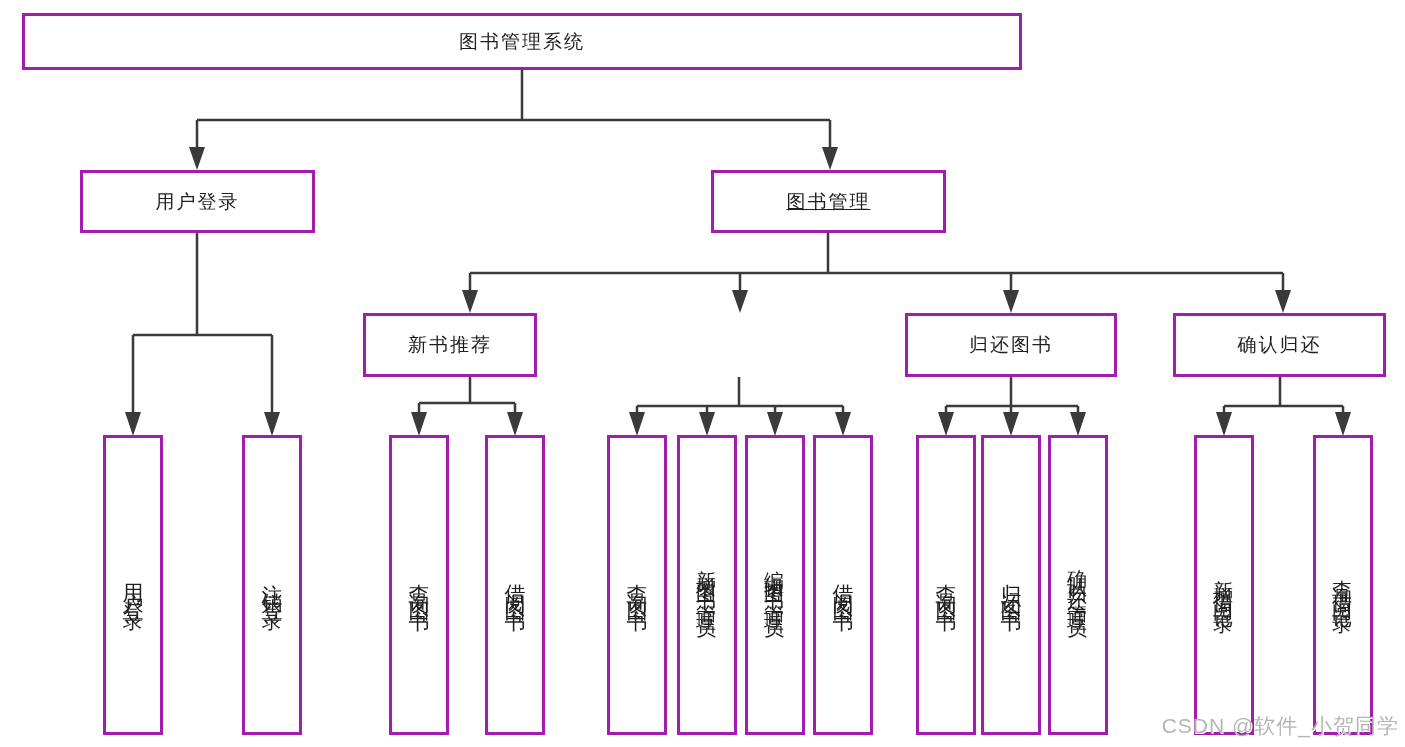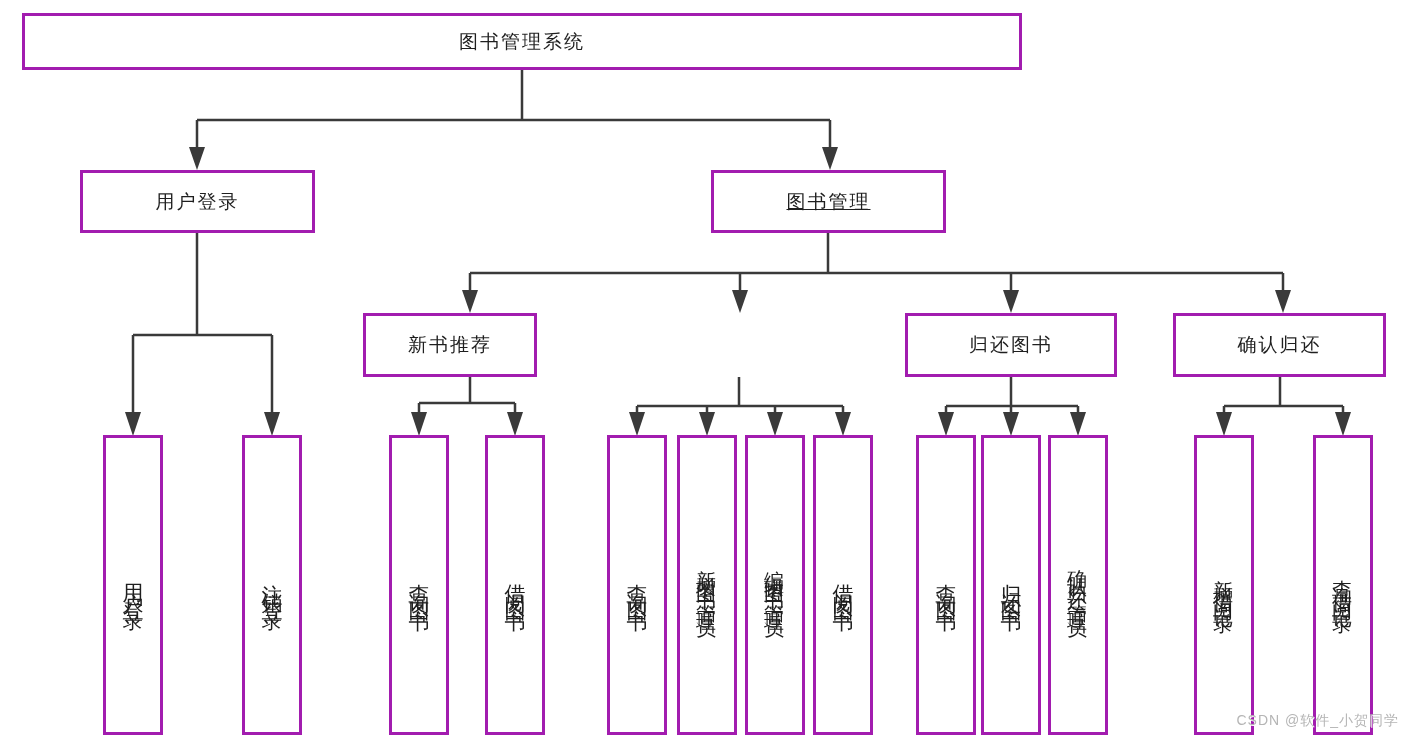--- a/index.html
+++ b/index.html
@@ -23,21 +23,21 @@
   .vbox{
     writing-mode:vertical-rl;
     font-size:21px;
     letter-spacing:9px;
     text-align:center;
   }
   .vbox.long{letter-spacing:7px;font-size:20px;}
   .watermark{
     position:absolute;
     right:6px;top:712px;
-    font-size:14px;
+    font-size:21px;
     color:#b5b5b5;
     text-shadow:1px 1px 0 #ffffff;
     letter-spacing:1px;
     white-space:nowrap;
   }
 </style>
 </head>
 <body>
 
 <div class="canvas">

